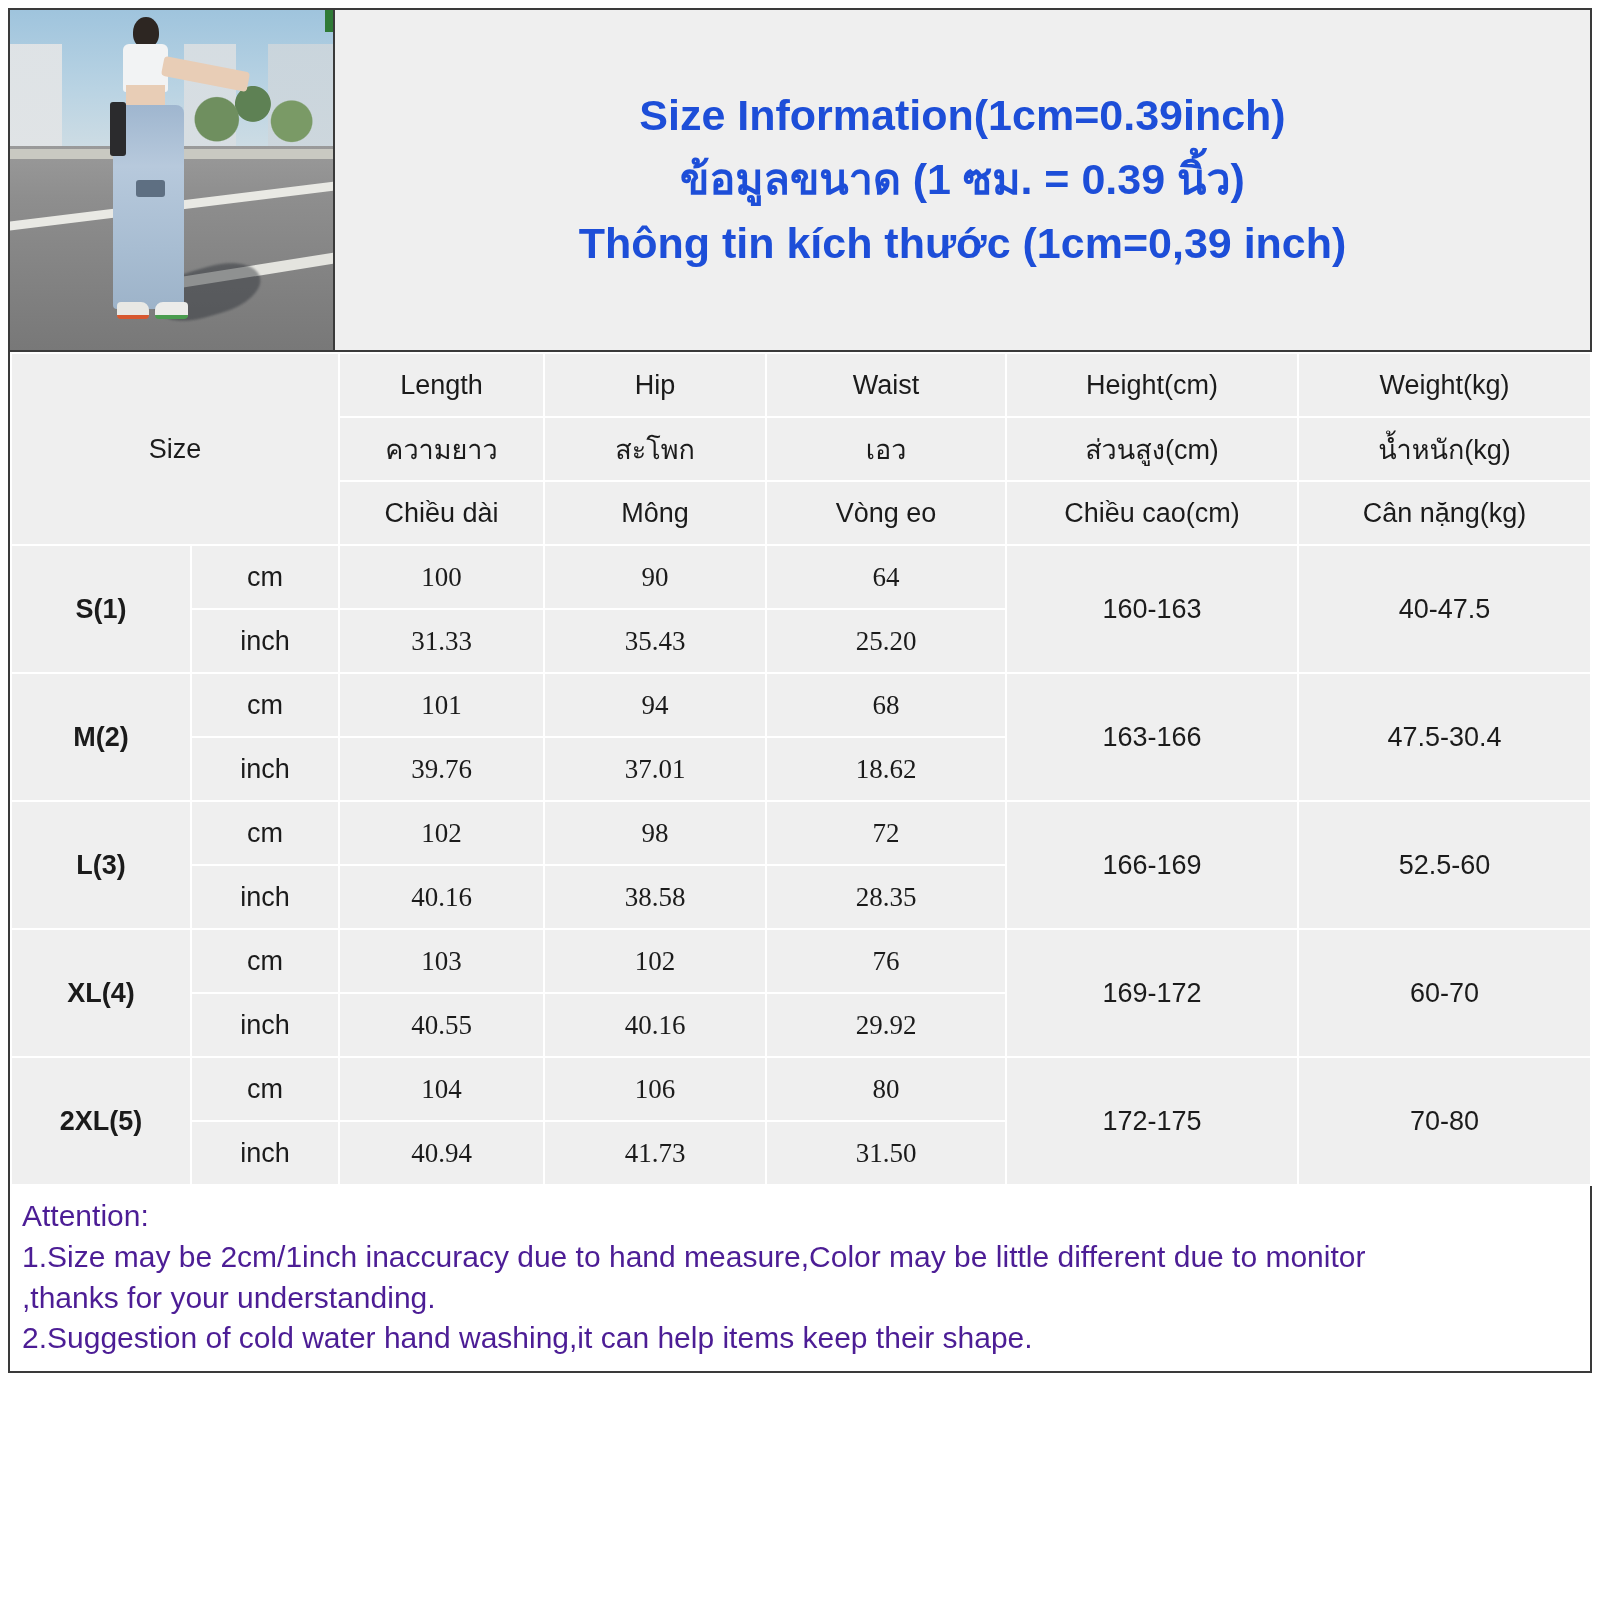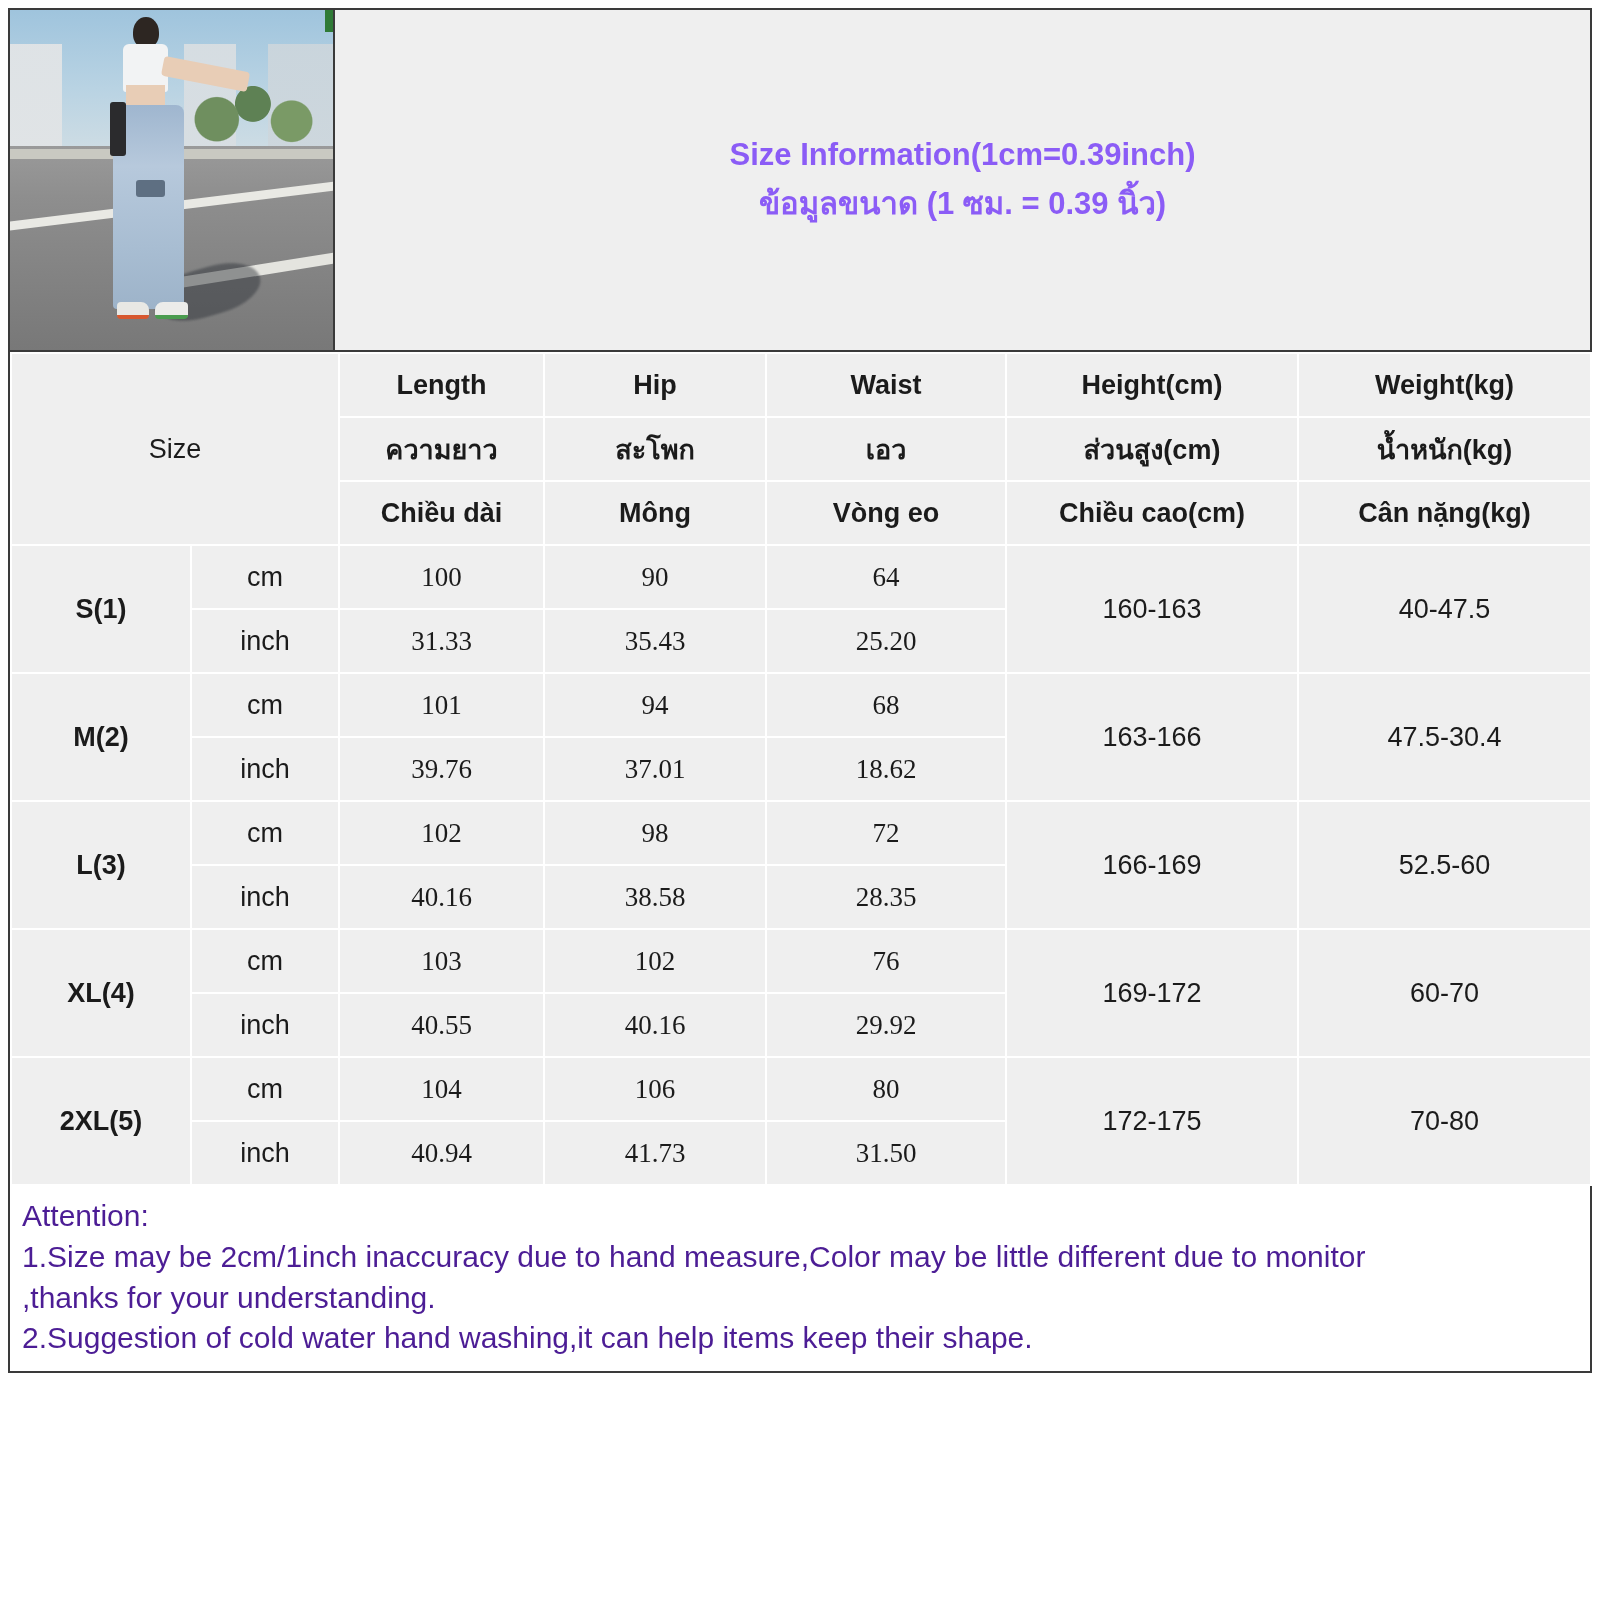--- a/index.html
+++ b/index.html
@@ -126,23 +126,23 @@
     flex: 1 1 auto;
     background: #efefef;
     display: flex;
     flex-direction: column;
     align-items: center;
     justify-content: center;
     gap: 10px;
     padding: 10px 20px;
   }
   .title-line {
-    font-size: 31px;
+    font-size: 43px;
     font-weight: bold;
-    color: #8b5cf6;
+    color: #1d4ed8;
     line-height: 1.25;
     text-align: center;
     white-space: nowrap;
   }
 
   
   table.size-table {
     width: 100%;
     border-collapse: collapse;
     table-layout: fixed;
@@ -152,21 +152,21 @@
     text-align: center;
     vertical-align: middle;
     font-size: 27px;
     color: #1b1b1b;
     background: #efefef;
     padding: 6px 4px;
     height: 64px;
   }
   td.hdr {
     background: #d6d6d6;
-    font-weight: bold;
+    font-weight: normal;
     font-size: 28px;
   }
   td.hdr-size {
     background: #d6d6d6;
     font-weight: normal;
     font-size: 42px;
   }
   td.sizecol {
     background: #d6d6d6;
     font-weight: bold;
@@ -224,20 +224,21 @@
         <div class="ph-fig-jeans"></div>
         <div class="ph-fig-rip"></div>
         <div class="ph-bag"></div>
         <div class="ph-shoe1"></div>
         <div class="ph-shoe2"></div>
         <div class="ph-green"></div>
       </div>
       <div class="title-cell">
         <div class="title-line">Size Information(1cm=0.39inch)</div>
         <div class="title-line">ข้อมูลขนาด (1 ซม. = 0.39 นิ้ว)</div>
+        <div class="title-line">Thông tin kích thước (1cm=0,39 inch)</div>
       </div>
     </div>
 
     <table class="size-table">
       <colgroup>
         <col class="c-size">
           <col class="c-unit">
           <col class="c-len">
         <col class="c-hip">
           <col class="c-waist">

